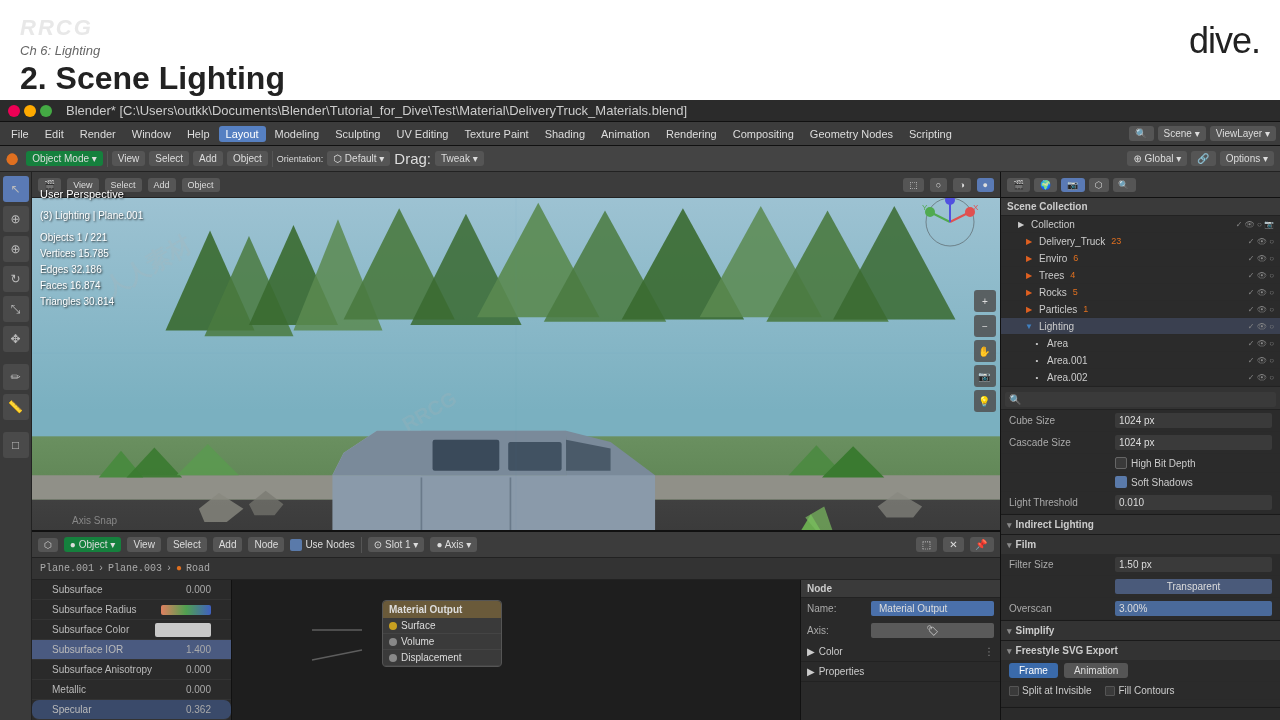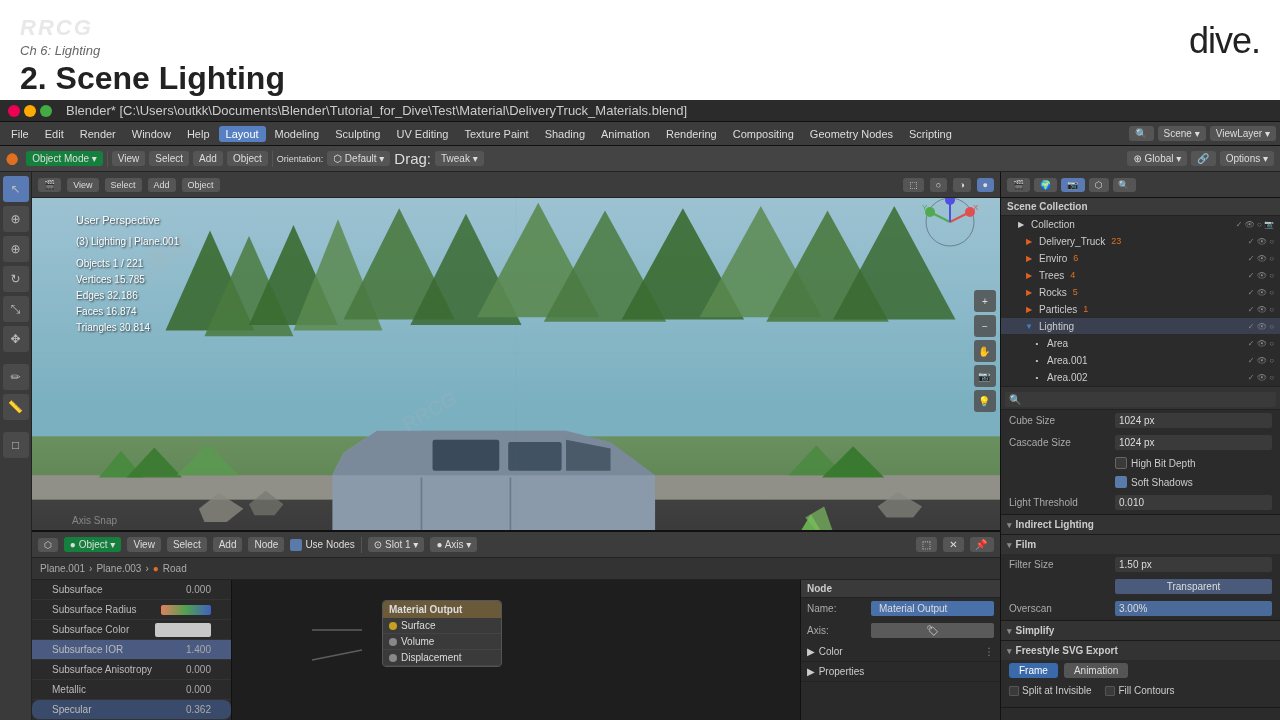--- a/index.html
+++ b/index.html
@@ -270,20 +270,21 @@
     #node-breadcrumb {
       height: 22px;
       background: #333;
       display: flex;
       align-items: center;
       padding: 0 8px;
       font-size: 10px;
       color: #aaa;
       gap: 4px;
       border-bottom: 1px solid #222;
+      font-family: Liberation Mono, monospace;
     }
 
     
     #material-props {
       width: 200px;
       background: #2a2a2a;
       border-right: 1px solid #111;
       overflow: hidden;
       font-size: 10px;
       color: #ccc;
@@ -724,21 +725,21 @@
           <line x1="415" y1="418" x2="415" y2="400" stroke="#5050e0" stroke-width="2"></line>
 
           <polygon points="150,340 168,326 190,340 175,352 155,352" fill="#888880" opacity="0.8"></polygon>
           <polygon points="195,336 210,324 226,336 218,346 200,346" fill="#787870" opacity="0.7"></polygon>
           <polygon points="760,338 778,325 800,338 792,348 768,348" fill="#888880" opacity="0.7"></polygon>
 
           <line x1="0" y1="200" x2="870" y2="200" stroke="rgba(100,150,200,0.1)" stroke-width="0.5"></line>
           <line x1="435" y1="0" x2="435" y2="420" stroke="rgba(100,150,200,0.1)" stroke-width="0.5"></line>
         </svg>
 
-        <div id="viewport-info" style="position:absolute;top:40px;left:8px;z-index:6;margin-left:36px;">
+        <div id="viewport-info" style="position:absolute;top:14px;left:8px;z-index:6;">
           <div class="perspective-label">User Perspective</div>
           <div>(3) Lighting | Plane.001</div>
           <div style="margin-top:6px; font-size:10px;">Objects  1 / 221</div>
           <div>Vertices  15.785</div>
           <div>Edges  32.186</div>
           <div>Faces  16.874</div>
           <div>Triangles  30.814</div>
         </div>
 
         <div id="viewport-gizmo">

